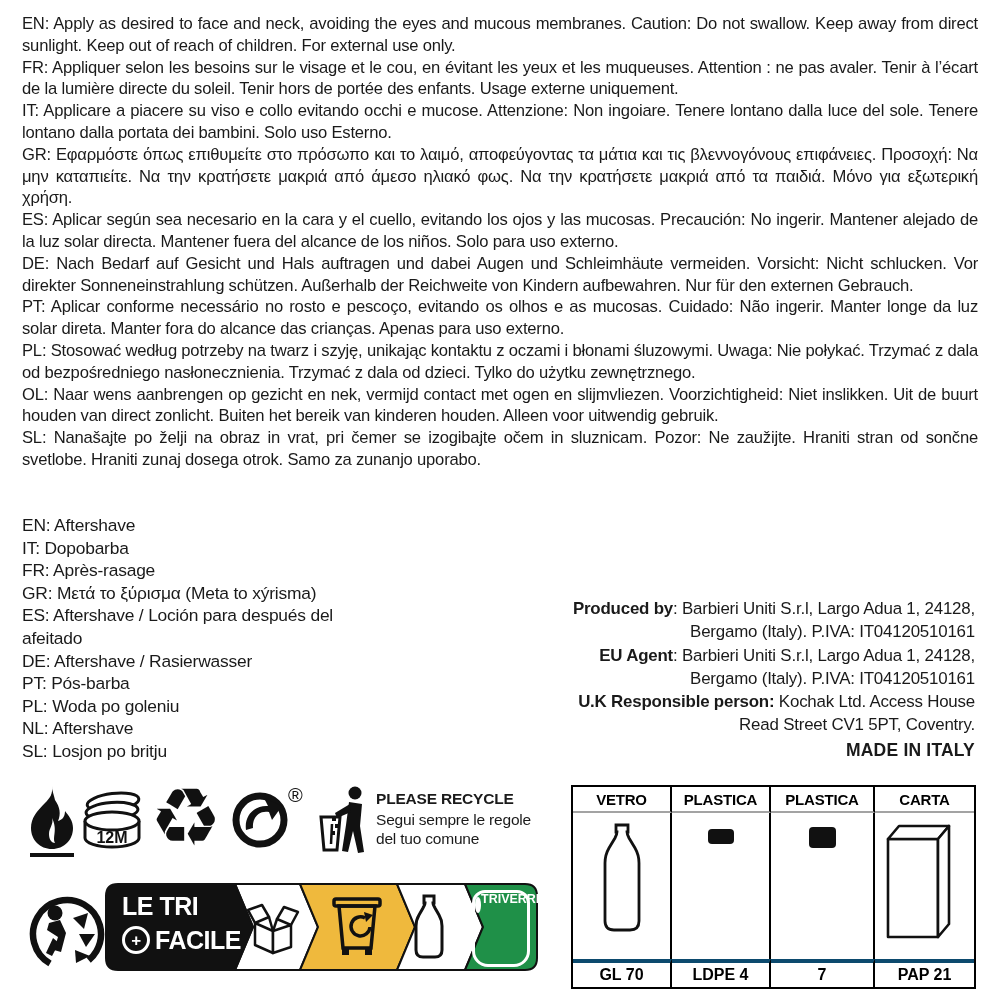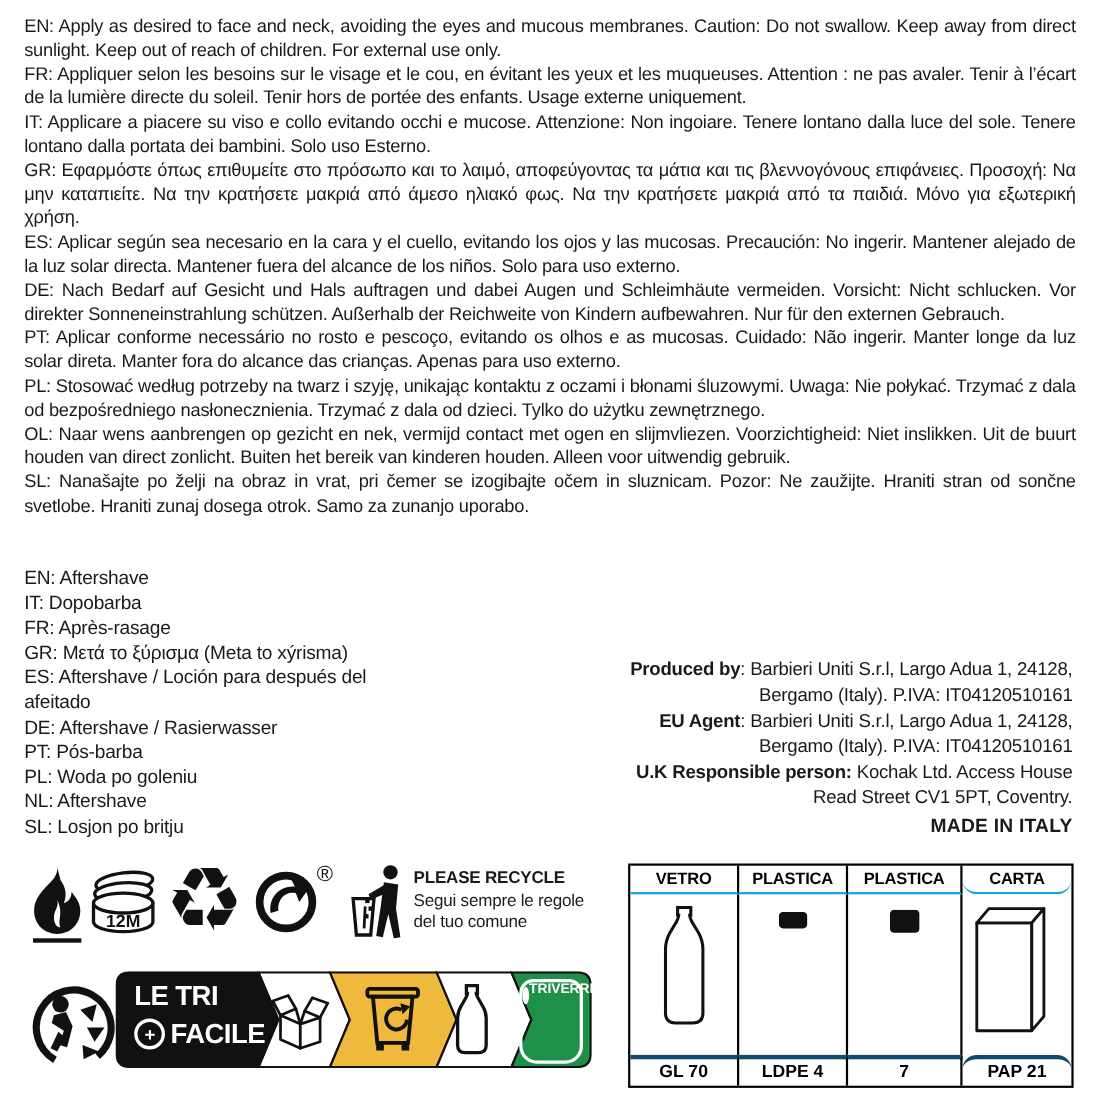--- a/index.html
+++ b/index.html
@@ -42,29 +42,29 @@
                font-size:17px;font-weight:800;color:#fff;}
   .seg-icon{position:absolute;}
   .tri-verre{position:absolute;left:367px;top:7px;width:52px;height:71px;border:3px solid #fff;
              border-radius:13px 13px 16px 16px;display:flex;flex-direction:row;align-items:flex-start;
              color:#fff;font-weight:800;line-height:1.05;font-size:12.5px;}
   .tri-verre .ring{width:10px;height:10px;border:3.5px solid #fff;border-radius:50%;margin:4px 0 3px;}
 
   
   .mtable{position:absolute;left:571px;top:785px;width:401px;border:2px solid #000;
           display:grid;grid-template-columns:1fr 1fr 1.05fr 1fr;}
-  .mtable .hcell{border-bottom:2px solid #0ea5e9;border-right:2px solid #000;height:24px;
+  .mtable .hcell{border-bottom:2px solid #a3a3a3;border-right:2px solid #000;height:24px;
                  display:flex;align-items:center;justify-content:center;
                  font-weight:bold;font-size:15px;letter-spacing:-0.2px;color:#000;}
   .mtable .icell{border-right:2px solid #000;height:136px;display:flex;
                  justify-content:center;align-items:flex-start;padding-top:10px;}
   .mtable .fcell{border-top:4px solid #0c4a6e;border-right:2px solid #000;height:24px;
                  display:flex;align-items:center;justify-content:center;
                  font-weight:bold;font-size:16px;color:#000;}
-  .mtable .last{border-right:none;border-radius:13px;}
+  .mtable .last{border-right:none;}
 </style>
 </head>
 <body>
 
 <div class="label">
 
   <div class="directions">
     <p>EN: Apply as desired to face and neck, avoiding the eyes and mucous membranes. Caution: Do not swallow. Keep away from direct sunlight. Keep out of reach of children. For external use only.</p>
     <p>FR: Appliquer selon les besoins sur le visage et le cou, en évitant les yeux et les muqueuses. Attention : ne pas avaler. Tenir à l’écart de la lumière directe du soleil. Tenir hors de portée des enfants. Usage externe uniquement.</p>
     <p>IT: Applicare a piacere su viso e collo evitando occhi e mucose. Attenzione: Non ingoiare. Tenere lontano dalla luce del sole. Tenere lontano dalla portata dei bambini. Solo uso Esterno.</p>

